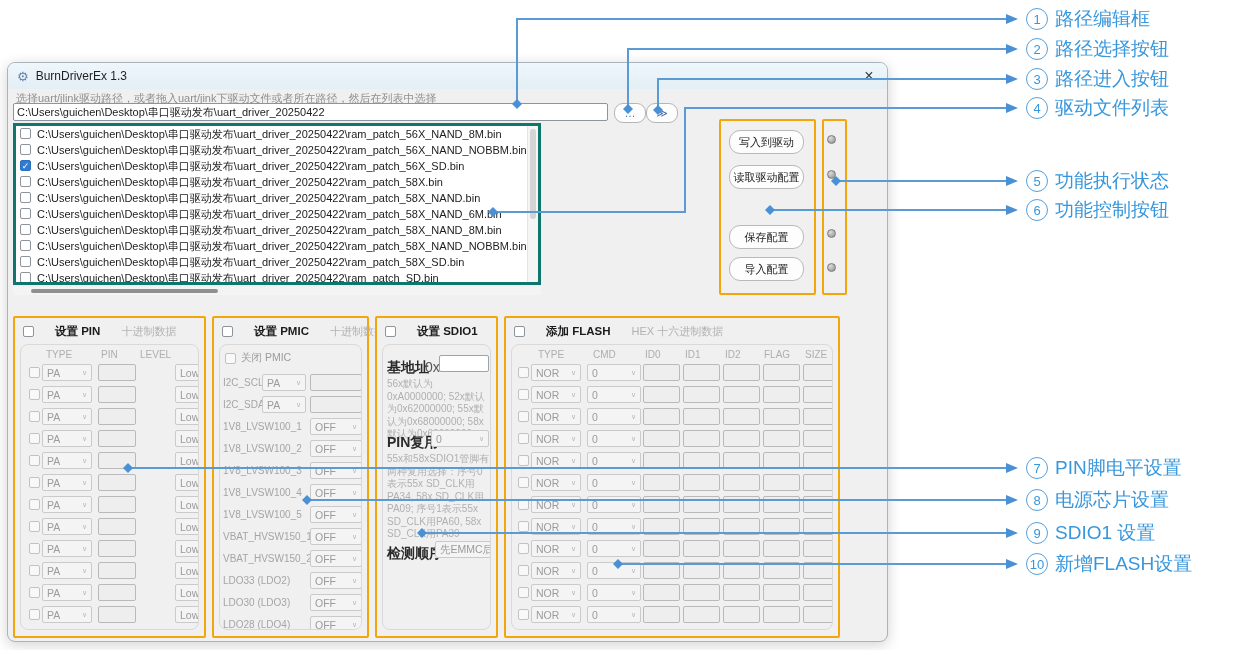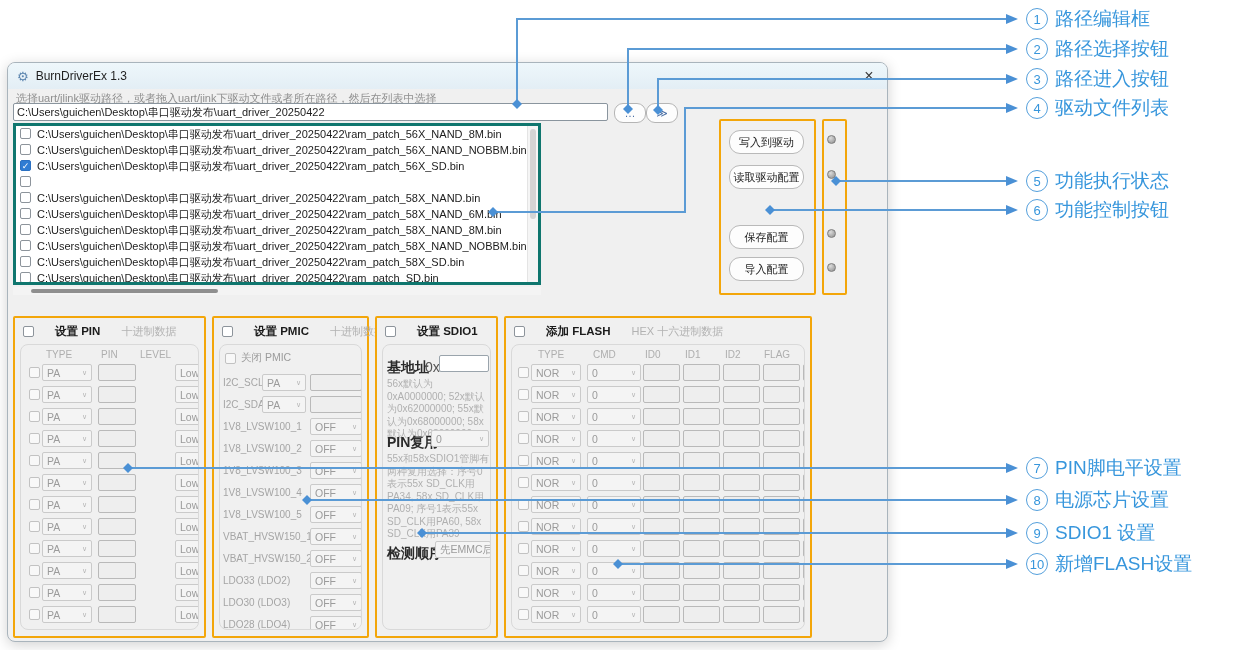--- a/index.html
+++ b/index.html
@@ -47,21 +47,21 @@
   .cb{display:inline-block;width:11px;height:11px;border:1px solid #8d949b;background:#fff;border-radius:2px;
       box-sizing:border-box;font-size:9px;line-height:10px;text-align:center;color:#fff;}
   .cb.dis{border-color:#c2c2c2;background:#f8f8f8;}
   .cb.checked{background:#2f7cd3;border-color:#2a70c2;}
 
   
   .panel{position:absolute;top:253px;height:322px;background:#f0f0f0;border:2px solid #f3a60a;border-radius:2px;box-sizing:border-box;}
   #panel-pin{left:5px;width:193px;}
   #panel-pmic{left:204px;width:157px;}
   #panel-sdio{left:367px;width:123px;}
-  #panel-flash{left:496px;width:308px;}
+  #panel-flash{left:496px;width:336px;}
   .phead{position:absolute;left:8px;top:6px;display:flex;align-items:center;gap:21px;white-space:nowrap;}
   .ptitle{font-size:11.5px;font-weight:bold;color:#1b1b1b;}
   .psub{font-size:11px;color:#b2b2b2;}
   .inner{position:absolute;left:5px;top:26px;right:5px;bottom:6px;border:1px solid #d9d9d9;border-radius:8px;overflow:hidden;}
   .chead{position:absolute;top:4px;font-size:10px;color:#aeaeae;}
   .rows{position:absolute;left:0;right:0;top:17px;}
   .combo{position:absolute;height:17px;background:#f4f4f4;border:1px solid #cacaca;border-radius:2px;box-sizing:border-box;
          display:flex;align-items:center;justify-content:space-between;padding:0 4px;font-size:10.5px;color:#9b9b9b;}
   .combo .chev{font-size:7px;color:#b6b6b6;margin-left:2px;}
   .dinput{position:absolute;height:17px;background:#eeeeee;border:1px solid #b9b9b9;border-radius:2px;box-sizing:border-box;}
@@ -127,20 +127,21 @@
         <div class="fitem">
           <span class="cb"></span>
           <span class="ftext">C:\Users\guichen\Desktop\串口驱动发布\uart_driver_20250422\ram_patch_56X_NAND_NOBBM.bin</span>
         </div>
         <div class="fitem">
           <span class="cb checked">✓</span>
           <span class="ftext">C:\Users\guichen\Desktop\串口驱动发布\uart_driver_20250422\ram_patch_56X_SD.bin</span>
         </div>
         <div class="fitem">
           <span class="cb"></span>
+          <span class="ftext">C:\Users\guichen\Desktop\串口驱动发布\uart_driver_20250422\ram_patch_58X.bin</span>
         </div>
         <div class="fitem">
           <span class="cb"></span>
           <span class="ftext">C:\Users\guichen\Desktop\串口驱动发布\uart_driver_20250422\ram_patch_58X_NAND.bin</span>
         </div>
         <div class="fitem">
           <span class="cb"></span>
           <span class="ftext">C:\Users\guichen\Desktop\串口驱动发布\uart_driver_20250422\ram_patch_58X_NAND_6M.bin</span>
         </div>
         <div class="fitem">

